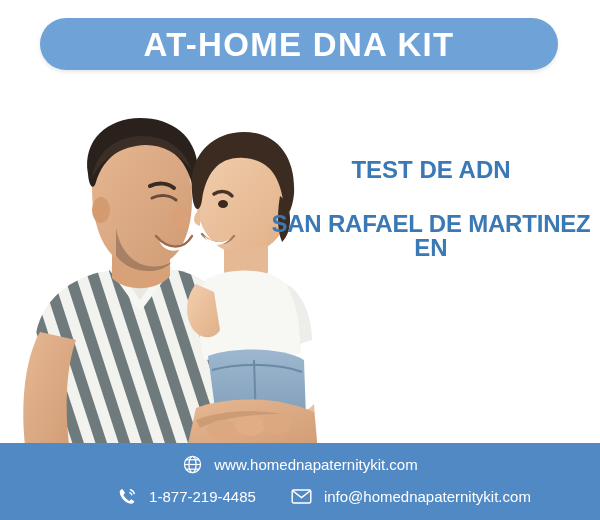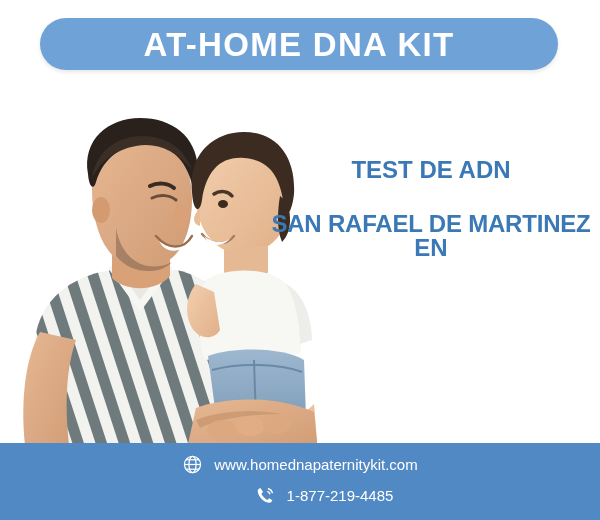--- a/index.html
+++ b/index.html
@@ -251,16 +251,25 @@
             <path d="M6.1 3.3 C4.4 3.6 2.9 5.2 3.1 7 C3.8 13.3 9.4 19.3 15.9 20.3
                      C17.7 20.6 19.4 19.2 19.8 17.5 L16.4 15.2 L13.9 17
                      C11.3 15.6 8.7 13 7.3 10.3 L9.2 7.8 Z" fill="#ffffff" stroke="none"></path>
             <path d="M15.4 4.3 C17.4 4.9 19.1 6.5 19.8 8.5"></path>
             <path d="M14.6 7.6 C15.7 8 16.5 8.8 16.9 9.9"></path>
           </svg>
         </span>
         <span class="footer-text">1-877-219-4485</span>
       </div>
 
+      <div class="footer-item">
+        <span class="icon">
+          <svg width="23" height="23" viewBox="0 0 24 24" fill="none" stroke="#ffffff" stroke-width="1.5" stroke-linejoin="round">
+            <rect x="2.3" y="5.3" width="19.4" height="13.4" rx="1.4"></rect>
+            <path d="M2.8 6 L12 13.2 L21.2 6"></path>
+          </svg>
+        </span>
+        <span class="footer-text">info@homednapaternitykit.com</span>
+      </div>
     </div>
 
   </div>
 </div>
 
 </body></html>

